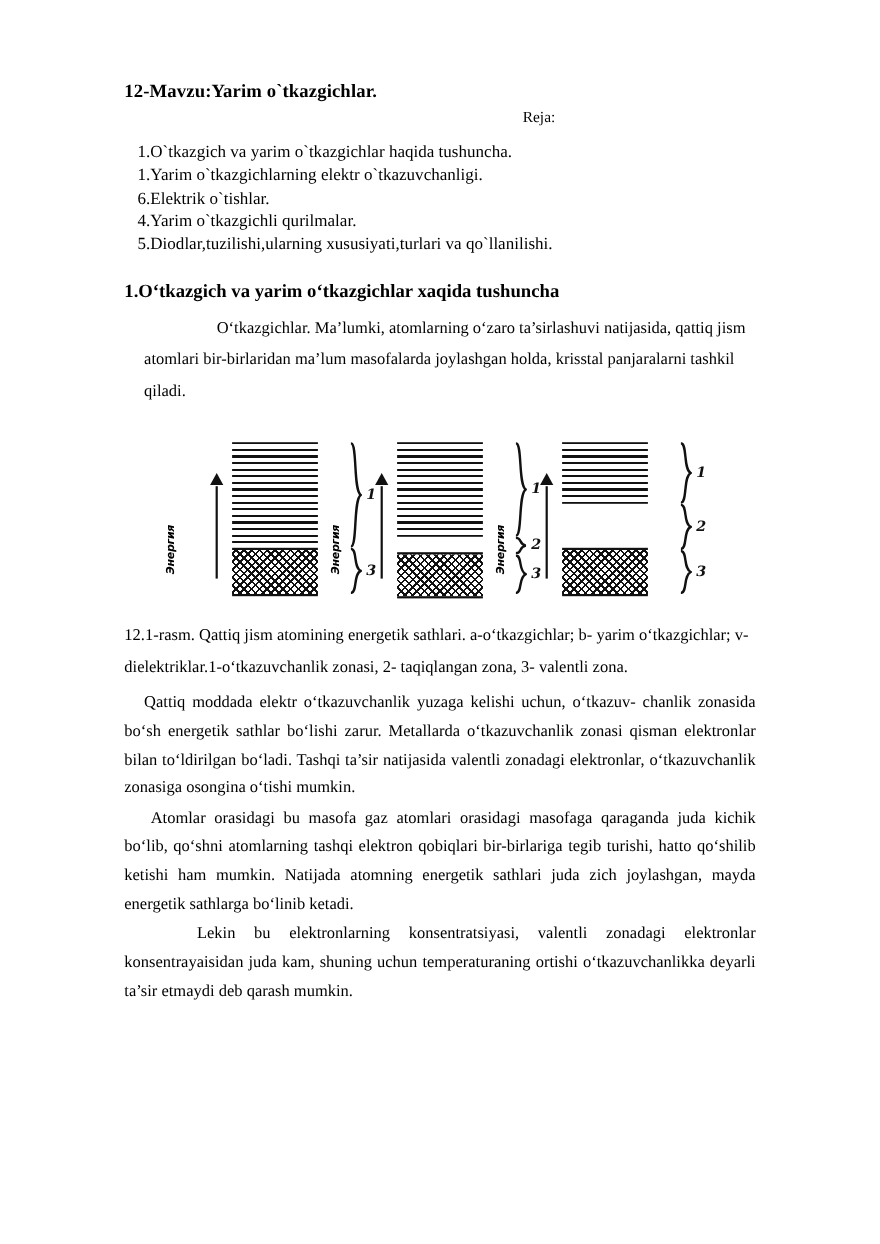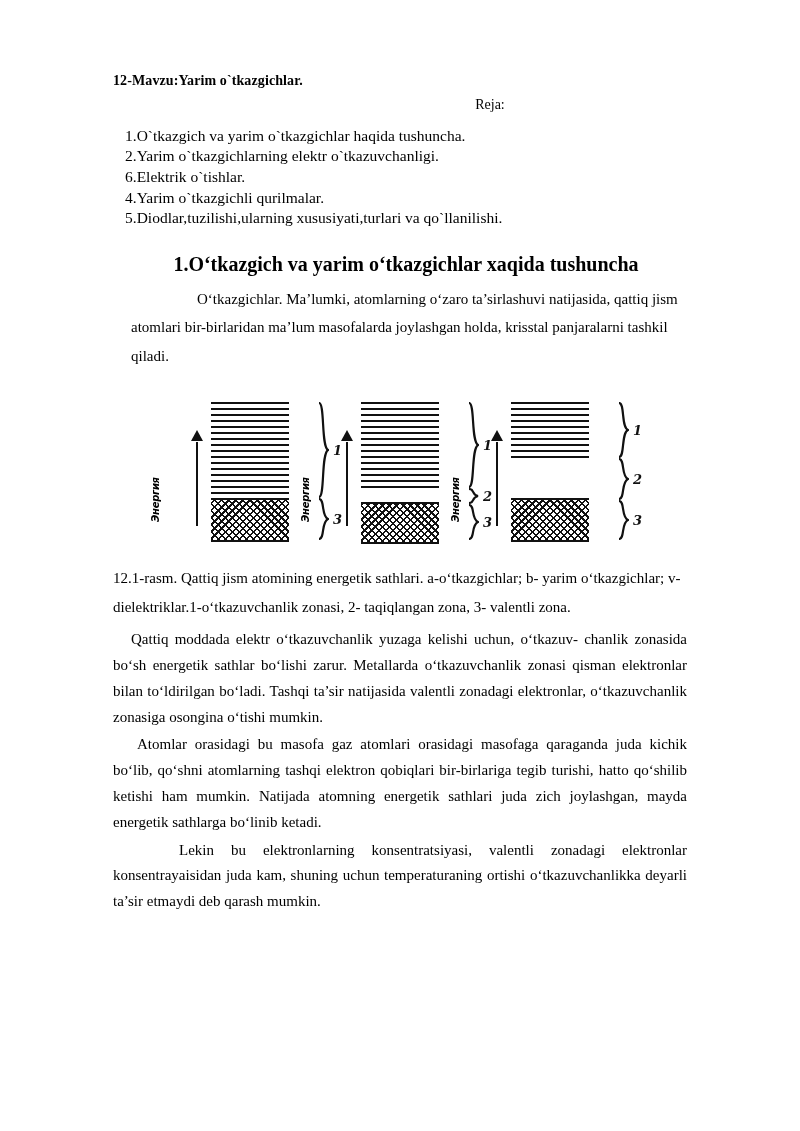--- a/index.html
+++ b/index.html
@@ -24,21 +24,21 @@
   }
   .content {
     position: absolute;
     left: 113px;
     top: 72px;
     width: 574px;
   }
 
   
   .topic-title {
-    font-size: 14px;
+    font-size: 17px;
     font-weight: bold;
     line-height: 1.25;
     margin: 0 0 6px 0;
     letter-spacing: 0.1px;
   }
   .reja {
     font-size: 14px;
     line-height: 1.3;
     margin: 0 0 12px 0;
     text-align: center;
@@ -53,25 +53,24 @@
   }
   .plan-list li {
     font-size: 15.5px;
     line-height: 1.33;
     margin: 0;
     white-space: nowrap;
   }
 
   
   .section-heading {
-    font-size: 20px;
+    font-size: 17px;
     font-weight: bold;
-    margin: 22px 0 8px 12px;
+    margin: 22px 0 8px 0;
     line-height: 1.3;
-    text-align: center;
   }
 
   
   p.body {
     font-size: 15px;
     line-height: 1.72;
     margin: 0 0 2px 0;
     text-align: justify;
     text-justify: inter-word;
   }
@@ -204,21 +203,21 @@
 
 <div class="page">
   <div class="content">
 
     <div class="topic-title">12-Mavzu:Yarim o`tkazgichlar.</div>
 
     <div class="reja">Reja:</div>
 
     <ul class="plan-list">
       <li>1.O`tkazgich va yarim o`tkazgichlar haqida tushuncha.</li>
-      <li>2.Yarim o`tkazgichlarning elektr o`tkazuvchanligi.</li>
+      <li>1.Yarim o`tkazgichlarning elektr o`tkazuvchanligi.</li>
       <li>6.Elektrik o`tishlar.</li>
       <li>4.Yarim o`tkazgichli qurilmalar.</li>
       <li>5.Diodlar,tuzilishi,ularning xususiyati,turlari va qo`llanilishi.</li>
     </ul>
 
     <div class="section-heading">1.O‘tkazgich va yarim o‘tkazgichlar xaqida tushuncha</div>
 
     <p class="intro"><span class="lead-indent"></span><span class="bold">O‘tkazgichlar.</span><span> Ma’lumki, atomlarning o‘zaro ta’sirlashuvi natijasida, qattiq jism atomlari bir-birlaridan ma’lum masofalarda joylashgan holda, krisstal panjaralarni tashkil qiladi.</span></p>
 
     <div class="figure">

